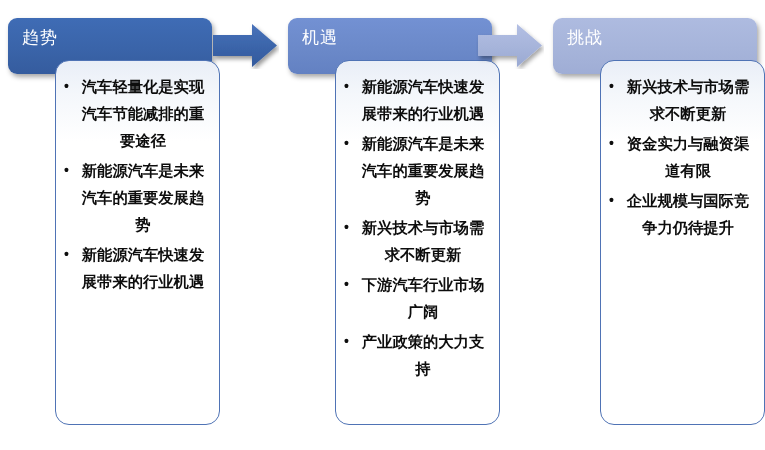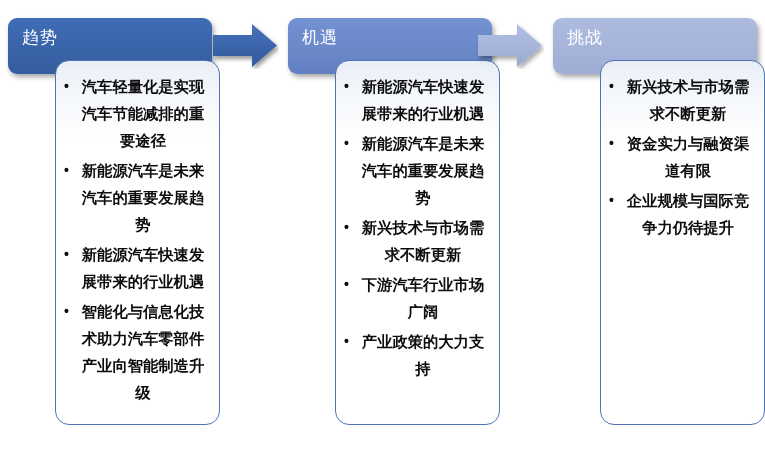--- a/index.html
+++ b/index.html
@@ -90,21 +90,20 @@
 
 <div class="stage">
 
   <div class="col col-1">
     <div class="hdr">趋势</div>
     <div class="card">
       <ul class="bullets">
         <li>汽车轻量化是实现汽车节能减排的重要途径</li>
         <li>新能源汽车是未来汽车的重要发展趋势</li>
         <li>新能源汽车快速发展带来的行业机遇</li>
-        <li>智能化与信息化技术助力汽车零部件产业向智能制造升级</li>
       </ul>
     </div>
   </div>
 
   <div class="arrow arrow-1">
     <svg viewBox="0 0 68 47" xmlns="http://www.w3.org/2000/svg">
       <defs>
         <linearGradient id="ag1" x1="0" y1="0" x2="0" y2="1">
           <stop offset="0%" stop-color="#4972ba"></stop>
           <stop offset="55%" stop-color="#3a64a9"></stop>

